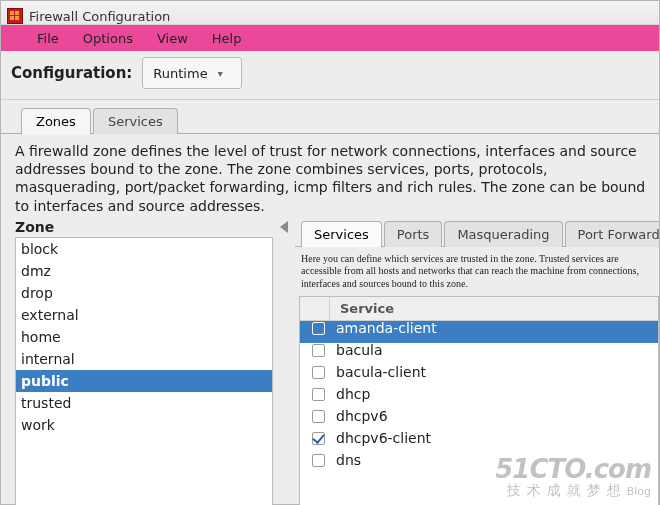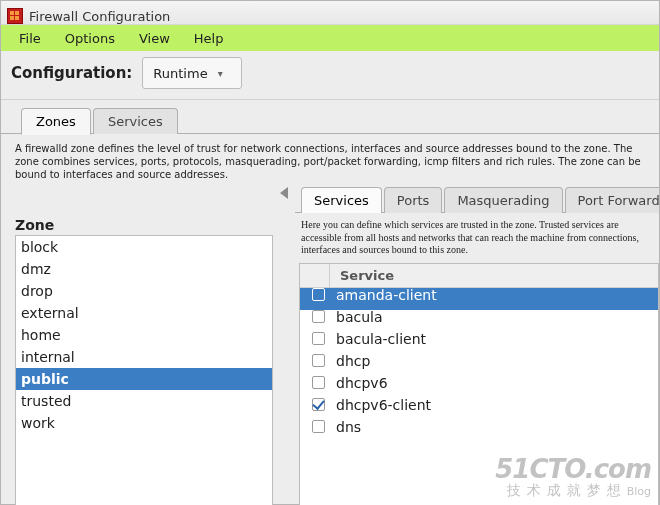--- a/index.html
+++ b/index.html
@@ -37,22 +37,22 @@
     content:""; position:absolute; left:2px; top:2px;
     width:4px;height:4px;background:#f39a3a;
     box-shadow:5px 0 #f39a3a,0 5px #f39a3a,5px 5px #f39a3a;
   }
   .title-text { font-weight: 400; color:#333; }
 
   
   .menubar {
     height: 26px;
     display:flex; align-items:center;
-    padding: 0 8px; gap: 4px;
-    background:#bef264;
+    padding: 0 26px; gap: 4px;
+    background:#ec4899;
   }
   .menubar .menuitem {
     padding: 3px 10px;
     border-radius:3px;
   }
 
   
   .config-row {
     display:flex; align-items:center;
     gap:10px;
@@ -100,36 +100,36 @@
   .otab.active {
     background:#f6f6f6;
     border-bottom:1px solid #f6f6f6;
     margin-bottom:-1px;
     color:#000;
   }
 
   
   .zone-desc {
     padding: 8px 10px 4px 14px;
-    font-size:10px;
+    font-size:14px;
     line-height:1.3;
     white-space: normal;
   }
 
   
   .main-split {
     display:flex;
     height: 326px;
     padding: 0 0 0 14px;
   }
   .zone-col {
     width: 258px;
     display:flex; flex-direction:column;
   }
-  .zone-head { font-weight:bold; font-size:14px; padding-bottom:2px;margin-top:32px; }
+  .zone-head { font-weight:bold; font-size:14px; padding-bottom:2px; }
   .zone-list {
     flex:1;
     background:#fff;
     border:1px solid #bcbcbc;
     overflow:hidden;
   }
   .zone-item {
     padding:3px 5px;
     font-size:14px;
     cursor:default;

